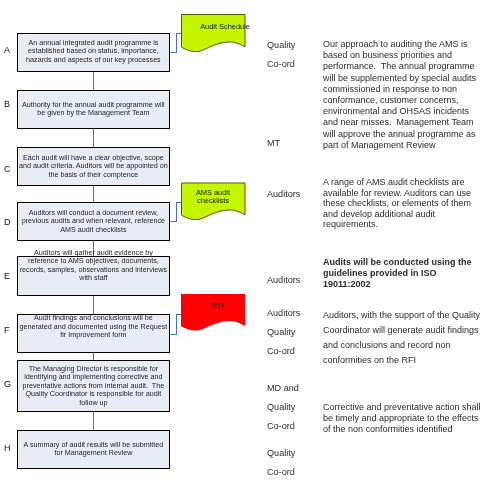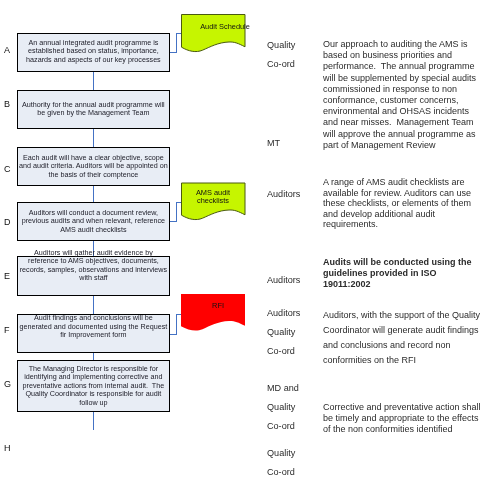--- a/index.html
+++ b/index.html
@@ -49,20 +49,23 @@
   </div>
   <div class="step-box" style="left:17px;top:255.75px;width:152.8px;height:40.30px;padding-bottom:20px;">
     <span>Auditors will gather audit evidence by reference to AMS objectives, documents, records, samples, observations and interviews with staff</span>
   </div>
   <div class="step-box" style="left:17px;top:313.75px;width:152.8px;height:39.30px;padding-bottom:13px;">
     <span>Audit findings and conclusions will be generated and documented using the Request fir Improvement form</span>
   </div>
   <div class="step-box" style="left:17px;top:359.75px;width:152.8px;height:52.30px;">
     <span>The Managing Director is responsible for identifying and implementing corrective and preventative actions from internal audit.  The Quality Coordinator is responsible for audit follow up</span>
   </div>
+  <div class="step-box" style="left:17px;top:429.75px;width:152.8px;height:39.30px;">
+    <span>A summary of audit results will be submitted for Management Review</span>
+  </div>
 
   <div class="step-letter" style="left:4px;top:45px;">A</div>
   <div class="step-letter" style="left:4px;top:99px;">B</div>
   <div class="step-letter" style="left:4px;top:164px;">C</div>
   <div class="step-letter" style="left:4px;top:217px;">D</div>
   <div class="step-letter" style="left:4px;top:271px;">E</div>
   <div class="step-letter" style="left:4px;top:325px;">F</div>
   <div class="step-letter" style="left:4px;top:379px;">G</div>
   <div class="step-letter" style="left:4px;top:443px;">H</div>
 

